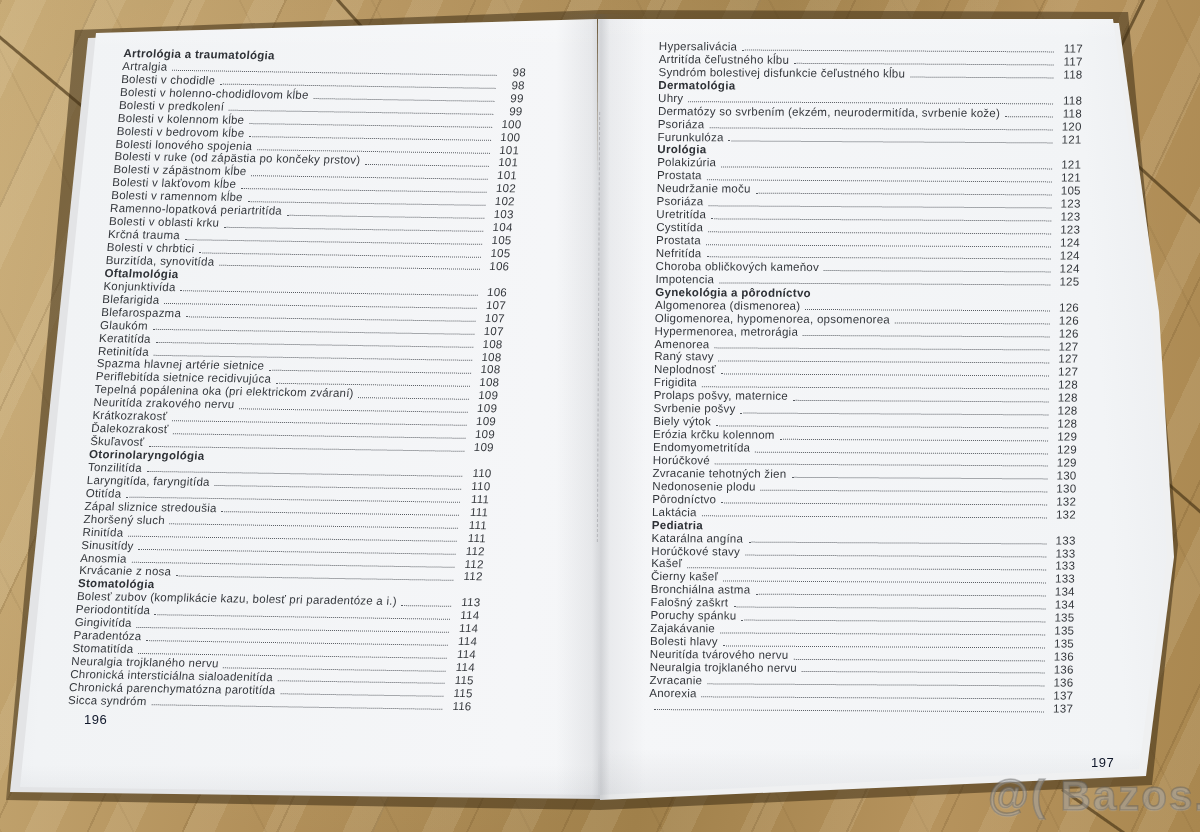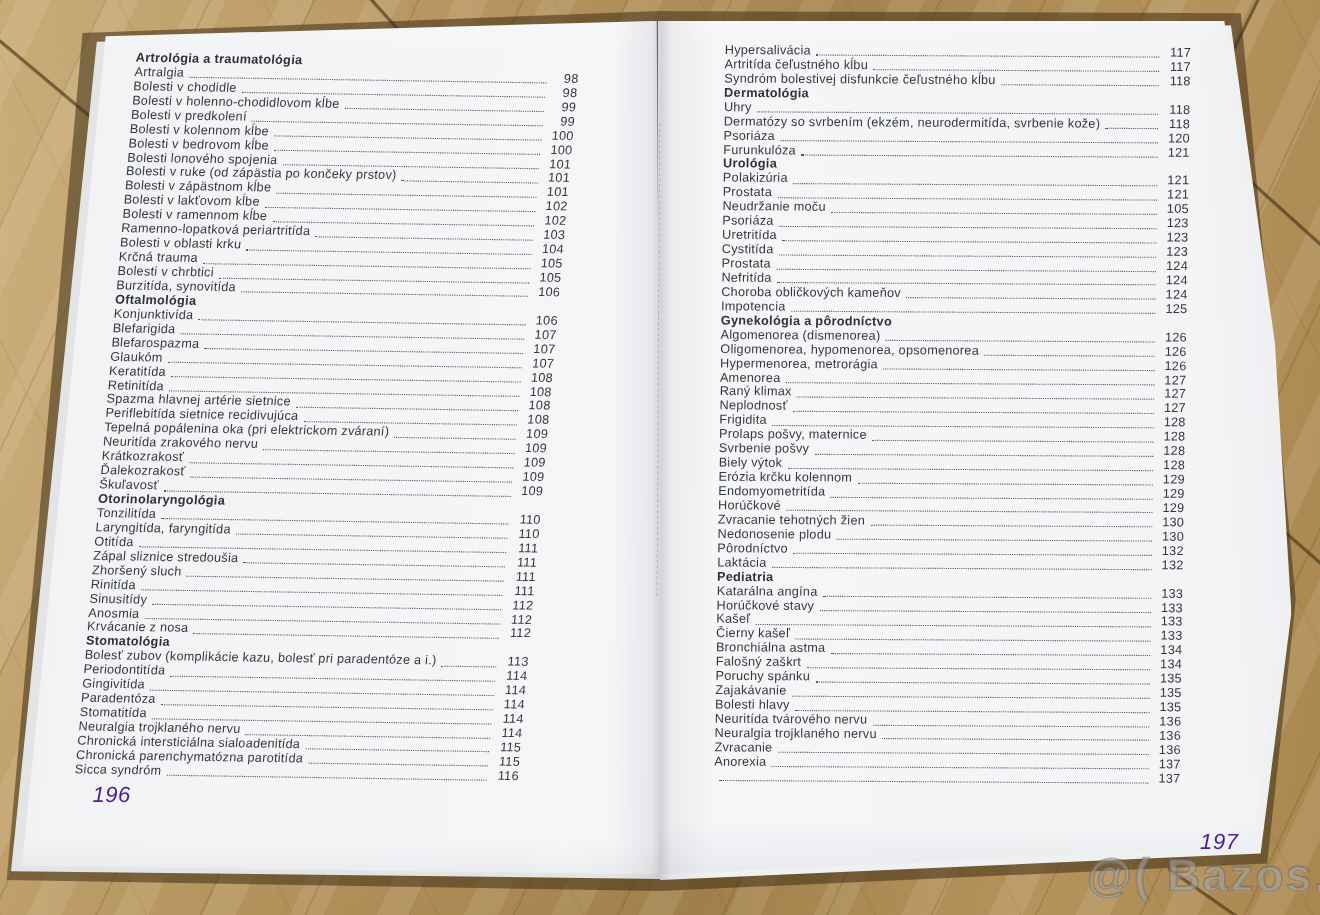--- a/index.html
+++ b/index.html
@@ -66,21 +66,21 @@
     transform-origin:0 0;
   }
   .toc-left{left:124px;top:47px;width:404px;transform:skewX(-4deg) rotate(0.9deg);}
   .toc-right{left:659px;top:40px;width:424px;transform:skewX(-0.5deg) rotate(0.35deg);}
   .row{display:flex;align-items:flex-end;height:12.95px;white-space:nowrap;}
   .row .lbl{flex:0 0 auto;}
   .row.head .lbl{font-weight:700;color:#2e3136;letter-spacing:0.3px;}
   .dots{flex:1 1 auto;min-width:6px;border-bottom:1.6px dotted #565a60;margin:0 3px 2.5px 5px;}
   .pg{flex:0 0 26px;text-align:right;}
 
-  .pagenum{position:absolute;color:#4c1d95;font-size:20px;letter-spacing:0.5px;font-style:italic;}
+  .pagenum{position:absolute;color:#0f172a;font-size:13px;letter-spacing:0.5px;}
   .pagenum-left{left:84px;top:712px;}
   .pagenum-right{left:1091px;top:755px;}
 
   
   .watermark{
     position:absolute;left:988px;top:772px;white-space:nowrap;
     font-size:42px;font-weight:700;letter-spacing:2px;
     color:rgba(128,128,128,0.40);
     -webkit-text-stroke:1.5px rgba(95,95,95,0.38);
     text-shadow:0 1px 1px rgba(255,255,255,0.28);
@@ -464,21 +464,21 @@
       <span class="lbl">Hypermenorea, metrorágia</span>
       <span class="dots"></span>
       <span class="pg">126</span>
     </div>
     <div class="row">
       <span class="lbl">Amenorea</span>
       <span class="dots"></span>
       <span class="pg">127</span>
     </div>
     <div class="row">
-      <span class="lbl">Raný klimax</span>
+      <span class="lbl">Raný stavy</span>
       <span class="dots"></span>
       <span class="pg">127</span>
     </div>
     <div class="row">
       <span class="lbl">Neplodnosť</span>
       <span class="dots"></span>
       <span class="pg">127</span>
     </div>
     <div class="row">
       <span class="lbl">Frigidita</span>

